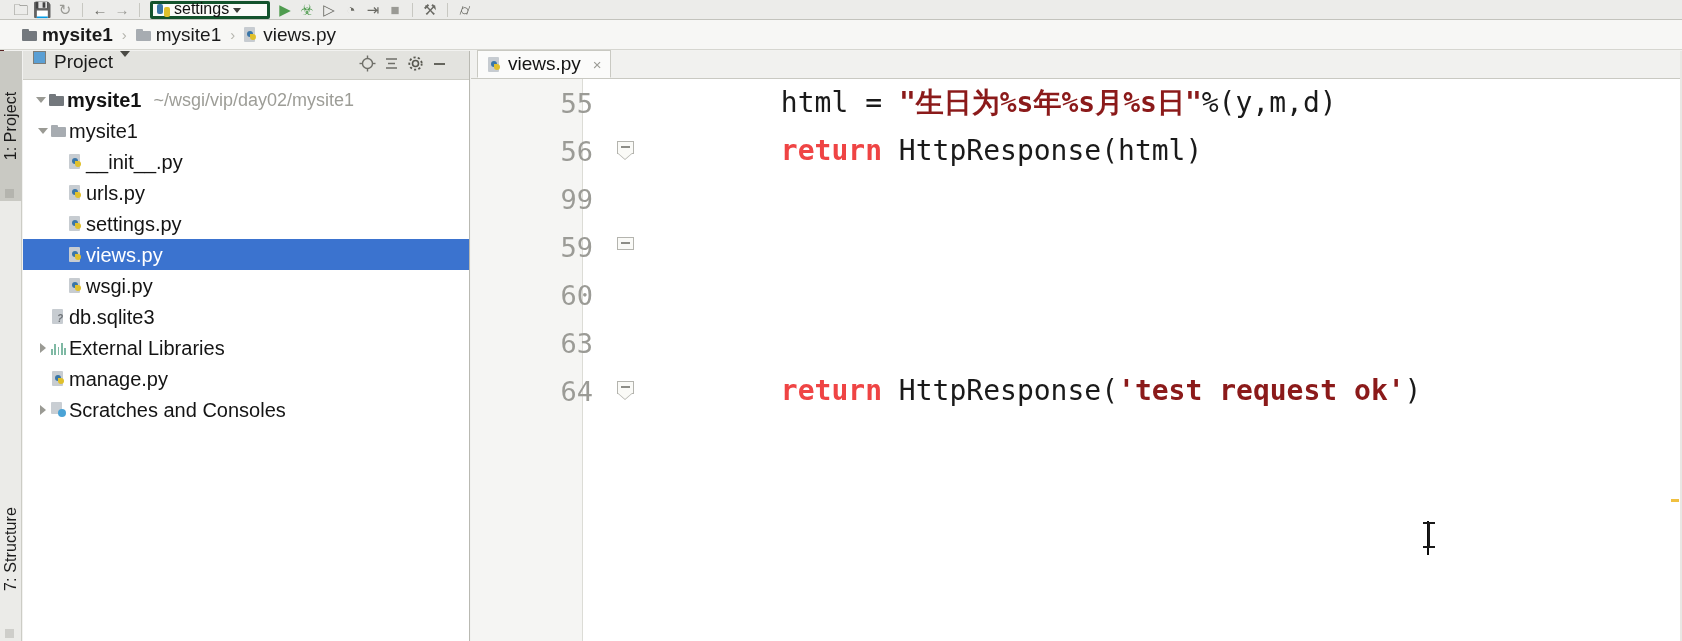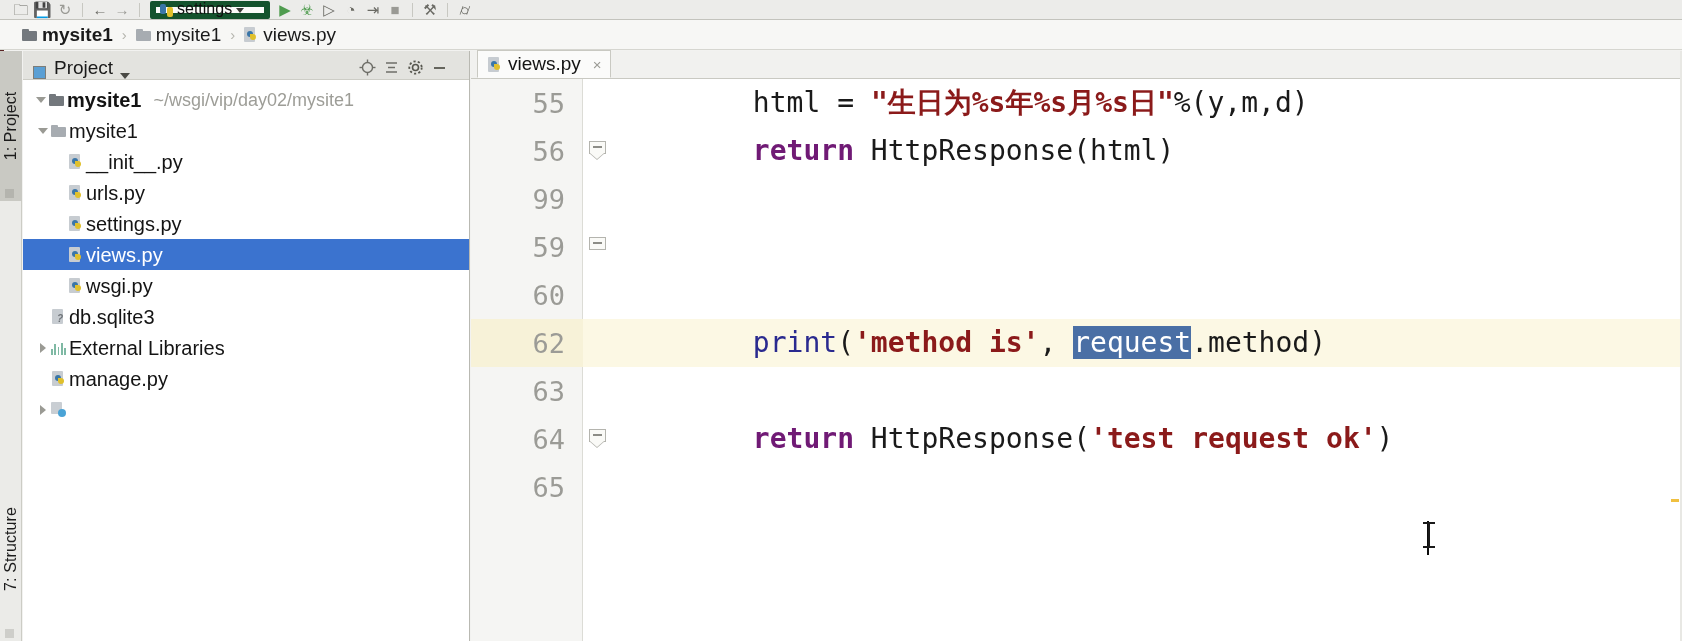--- a/index.html
+++ b/index.html
@@ -37,21 +37,21 @@
     width: 1px; height: 14px; background: #c8c8c2; margin: 0 6px;
     align-self: center; flex: none;
   }
   .tb-glyph { font-size: 15px; line-height: 1; color: #5a5a55; }
   .tb-glyph.green { color: #4f9c4f; }
   .tb-glyph.gray  { color: #9a9a95; }
   .tb-glyph.dark  { color: #6a6a64; }
 
   .runconfig {
     height: 18px; min-width: 120px;
-    border: 6px solid #14532d; background: #fbfbf9;
+    border: 3px solid #14532d; background: #fbfbf9;
     border-radius: 2px;
     display: flex; align-items: center; gap: 4px;
     padding: 0 6px 0 4px; margin: 0 4px;
     flex: none;
   }
   .runconfig .rc-label {
     font-size: 16px; color: #101010; font-weight: 400;
     white-space: nowrap; line-height: 16px;
     transform: translateY(-1px);
   }
@@ -147,21 +147,21 @@
   .projpanel {
     position: absolute; left: 23px; top: 51px;
     width: 447px; height: 590px;
     background: #ffffff;
     border-right: 1px solid #b9b9b2;
   }
   .proj-header {
     height: 29px; width: 100%;
     background: #e3e3df;
     border-bottom: 1px solid #cdcdc6;
-    display: flex; align-items: flex-end;
+    display: flex; align-items: flex-start;
     padding: 0 18px 0 10px;
   }
   .proj-title {
     font-size: 19px; color: #1a1a1a; margin-left: 8px;
   }
   .proj-square {
     width: 13px; height: 13px; background: #5a9fd4; border: 1px solid #7d7d78;
     flex: none;
   }
   .proj-caret {
@@ -271,21 +271,21 @@
     overflow: hidden;
     background: #ffffff;
   }
   .gutter {
     position: absolute; left: 0; top: 0;
     width: 112px; height: 562px;
     background: #f5f5f3;
     border-right: 1px solid #dcdcd6;
   }
   .codelines {
-    position: absolute; left: 0; top: 0; right: 0; bottom: 0;
+    position: absolute; left: 0; top: 0; right: 0; bottom: 0; padding-left: 28px;
   }
   .cline {
     position: relative; height: 48px;
     display: flex; align-items: center;
   }
   .cline.highlight { background: #fcf8e4; }
   .cline.highlight .lnum-cell { background: #f7f2d8; }
   .lnum-cell {
     width: 112px; height: 48px; flex: none;
     display: flex; align-items: center; justify-content: flex-end;
@@ -326,21 +326,21 @@
   }
 
   .ctext {
     font-family: "DejaVu Sans Mono", monospace;
     font-size: 28px;
     line-height: 48px;
     color: #1a1a1a;
     white-space: pre;
     position: relative; z-index: 2;
   }
-  .kw   { color: #701a75; font-weight: 700; }
+  .kw   { color: #ef4444; font-weight: 700; }
   .str  { color: #8b1a1a; font-weight: 700; }
   .pr   { color: #2a2a8f; }
   .hl-soft { background: #e4e4f8; }
   .hl-sel  { background: #4a6fa5; color: #ffffff; }
 
   .cursor-caret {
     position: absolute;
     left: 956px; top: 442px;
     width: 2px; height: 34px;
     background: #0c0c0c;
@@ -602,20 +602,21 @@
       </div>
 
       <div class="tree-row indent-1">
         <span class="tree-arrow">
             <i class="arrow-right"></i>
           </span>
         <span class="scratch-icon">
             <i class="pg"></i>
             <i class="dot"></i>
           </span>
+        <span class="tree-label">Scratches and Consoles</span>
       </div>
 
     </div>
   </div>
 
   <div class="editor">
 
     <div class="tabbar">
       <div class="etab">
         <span class="pyfile-icon">
@@ -660,44 +661,38 @@
                 <i class="box"></i>
                 <i class="minus"></i>
               </div>
             </div>
           </div>
           <div class="cline">
             <div class="lnum-cell">60</div>
             <div class="fold-cell"></div>
             <div class="ctext"></div>
           </div>
-          <div class="cline highlight">
-            <div class="lnum-cell">62</div>
-            <div class="fold-cell"></div>
-            <div class="ctext"><span>        </span><span class="pr">print</span><span>(</span><span class="str">'method is'</span><span>, </span><span class="hl-sel">request</span><span>.method)</span></div>
-          </div>
           <div class="cline">
             <div class="lnum-cell">63</div>
             <div class="fold-cell"></div>
             <div class="ctext"></div>
           </div>
           <div class="cline">
             <div class="lnum-cell">64</div>
             <div class="fold-cell">
               <div class="fold-mark">
                 <i class="box"></i>
                 <i class="minus"></i>
                 <i class="tip"></i>
                 <i class="tip2"></i>
               </div>
             </div>
             <div class="ctext"><span>        </span><span class="kw">return</span><span> HttpResponse(</span><span class="str">'test request ok'</span><span>)</span></div>
           </div>
           <div class="cline">
-            <div class="lnum-cell">65</div>
             <div class="fold-cell"></div>
             <div class="ctext"></div>
           </div>
         </div>
       <div class="cursor-caret"></div>
       <div class="mouse-cursor"></div>
       <div class="editor-scroll-tick"></div>
     </div>
   </div>
 

